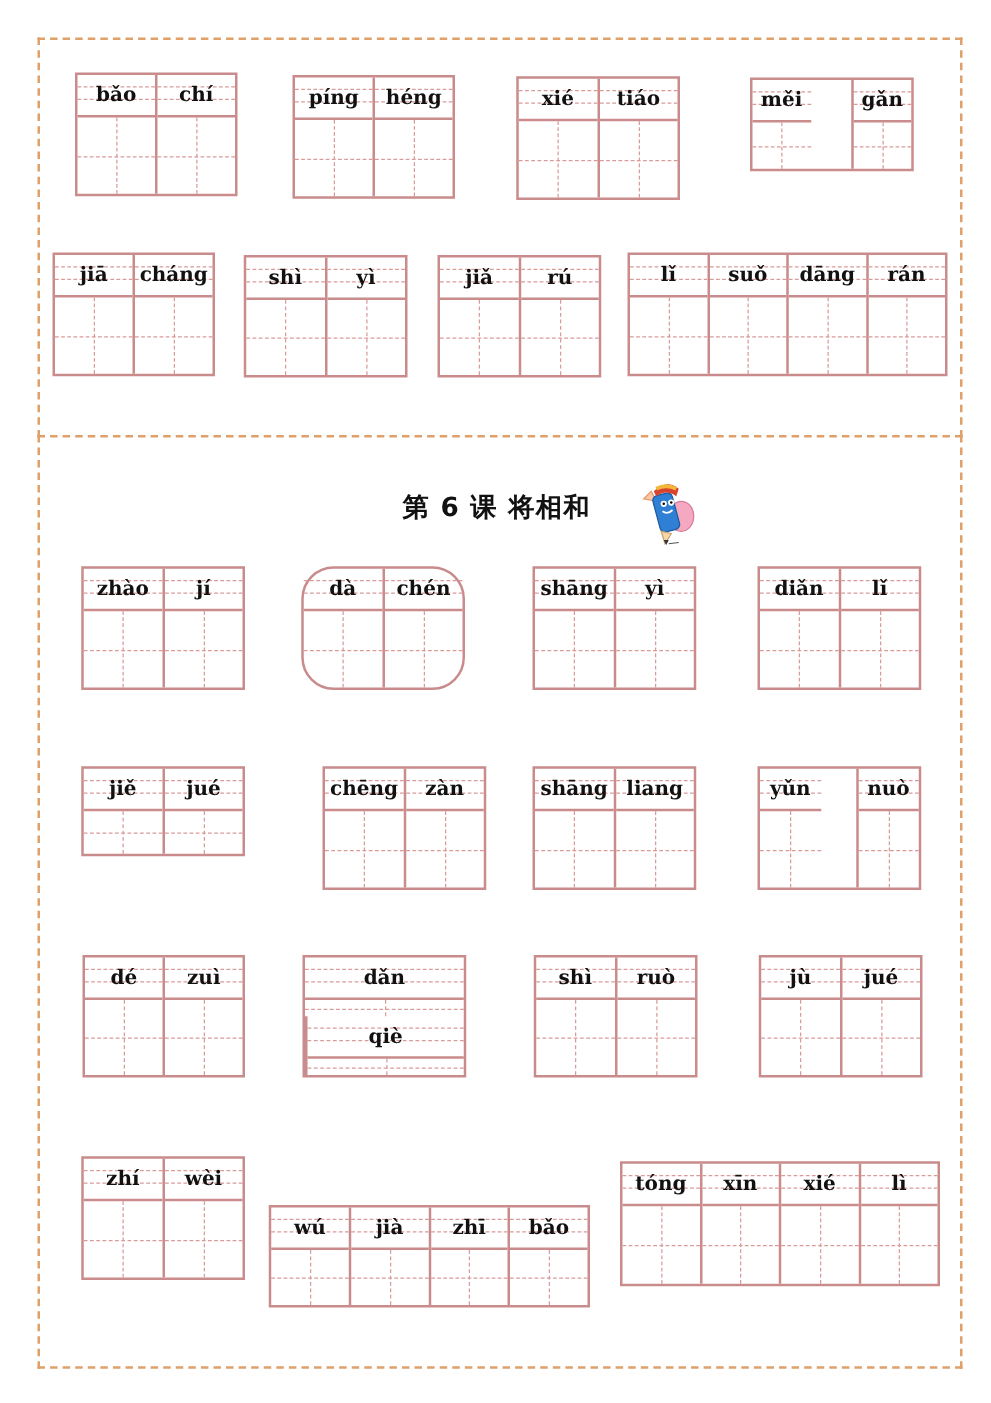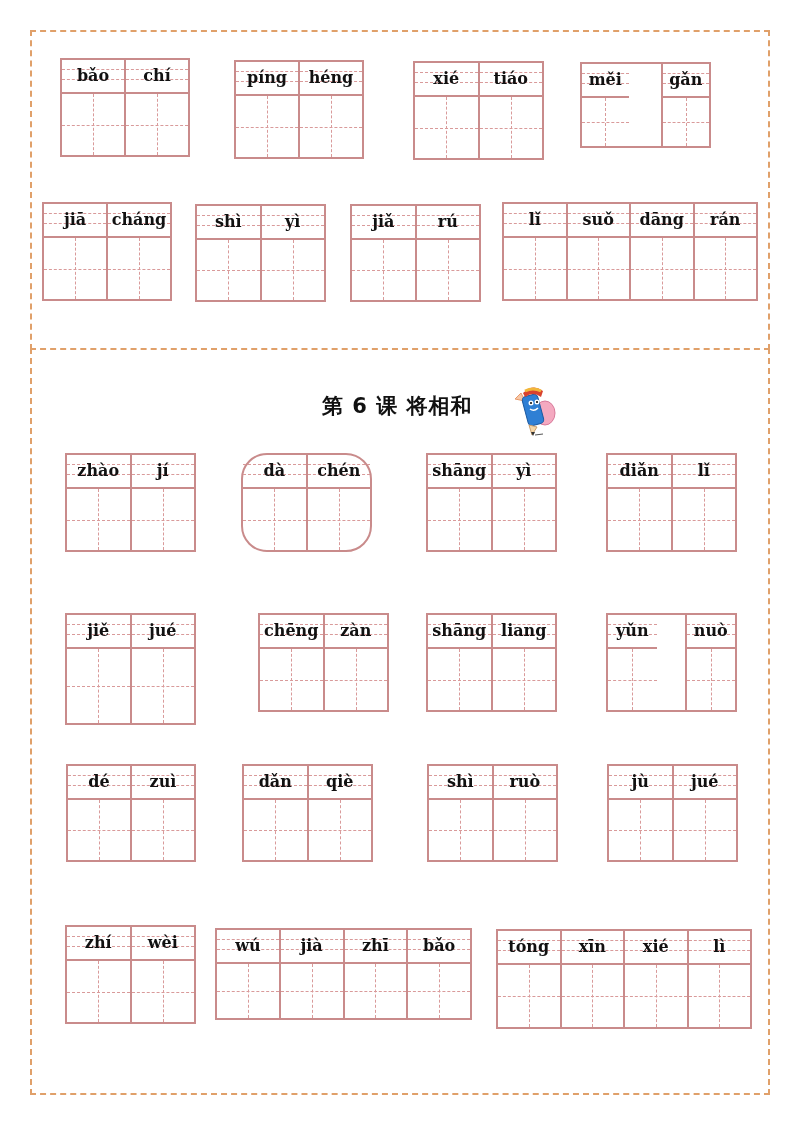--- a/index.html
+++ b/index.html
@@ -66,21 +66,21 @@
       </div>
       <div class="hz"></div>
     </div>
   <div class="cell">
       <div class="py">
         <span>tiáo</span>
       </div>
       <div class="hz"></div>
     </div>
 </div>
-<div class="grid" style="left:580px;top:62px;width:131px;height:86px;gap:32px;">
+<div class="grid" style="left:600px;top:62px;width:131px;height:75px;gap:32px;">
   <div class="cell">
       <div class="py">
         <span>měi</span>
       </div>
       <div class="hz"></div>
     </div>
   <div class="cell">
       <div class="py">
         <span>gǎn</span>
       </div>
@@ -226,21 +226,21 @@
       <div class="hz"></div>
     </div>
   <div class="cell">
       <div class="py">
         <span>lǐ</span>
       </div>
       <div class="hz"></div>
     </div>
 </div>
 
-<div class="grid" style="left:65px;top:613px;width:131px;height:112px;">
+<div class="grid" style="left:65px;top:613px;width:131px;height:72px;">
   <div class="cell">
       <div class="py">
         <span>jiě</span>
       </div>
       <div class="hz"></div>
     </div>
   <div class="cell">
       <div class="py">
         <span>jué</span>
       </div>
@@ -297,21 +297,21 @@
       </div>
       <div class="hz"></div>
     </div>
   <div class="cell">
       <div class="py">
         <span>zuì</span>
       </div>
       <div class="hz"></div>
     </div>
 </div>
-<div class="grid" style="left:242px;top:764px;width:131px;height:98px;">
+<div class="grid" style="left:242px;top:764px;width:131px;height:98px;flex-direction:column;">
   <div class="cell">
       <div class="py">
         <span>dǎn</span>
       </div>
       <div class="hz"></div>
     </div>
   <div class="cell">
       <div class="py">
         <span>qiè</span>
       </div>
@@ -354,21 +354,21 @@
       </div>
       <div class="hz"></div>
     </div>
   <div class="cell">
       <div class="py">
         <span>wèi</span>
       </div>
       <div class="hz"></div>
     </div>
 </div>
-<div class="grid" style="left:215px;top:928px;width:257px;height:92px;">
+<div class="grid" style="left:215px;top:964px;width:257px;height:82px;">
   <div class="cell">
       <div class="py">
         <span>wú</span>
       </div>
       <div class="hz"></div>
     </div>
   <div class="cell">
       <div class="py">
         <span>jià</span>
       </div>

